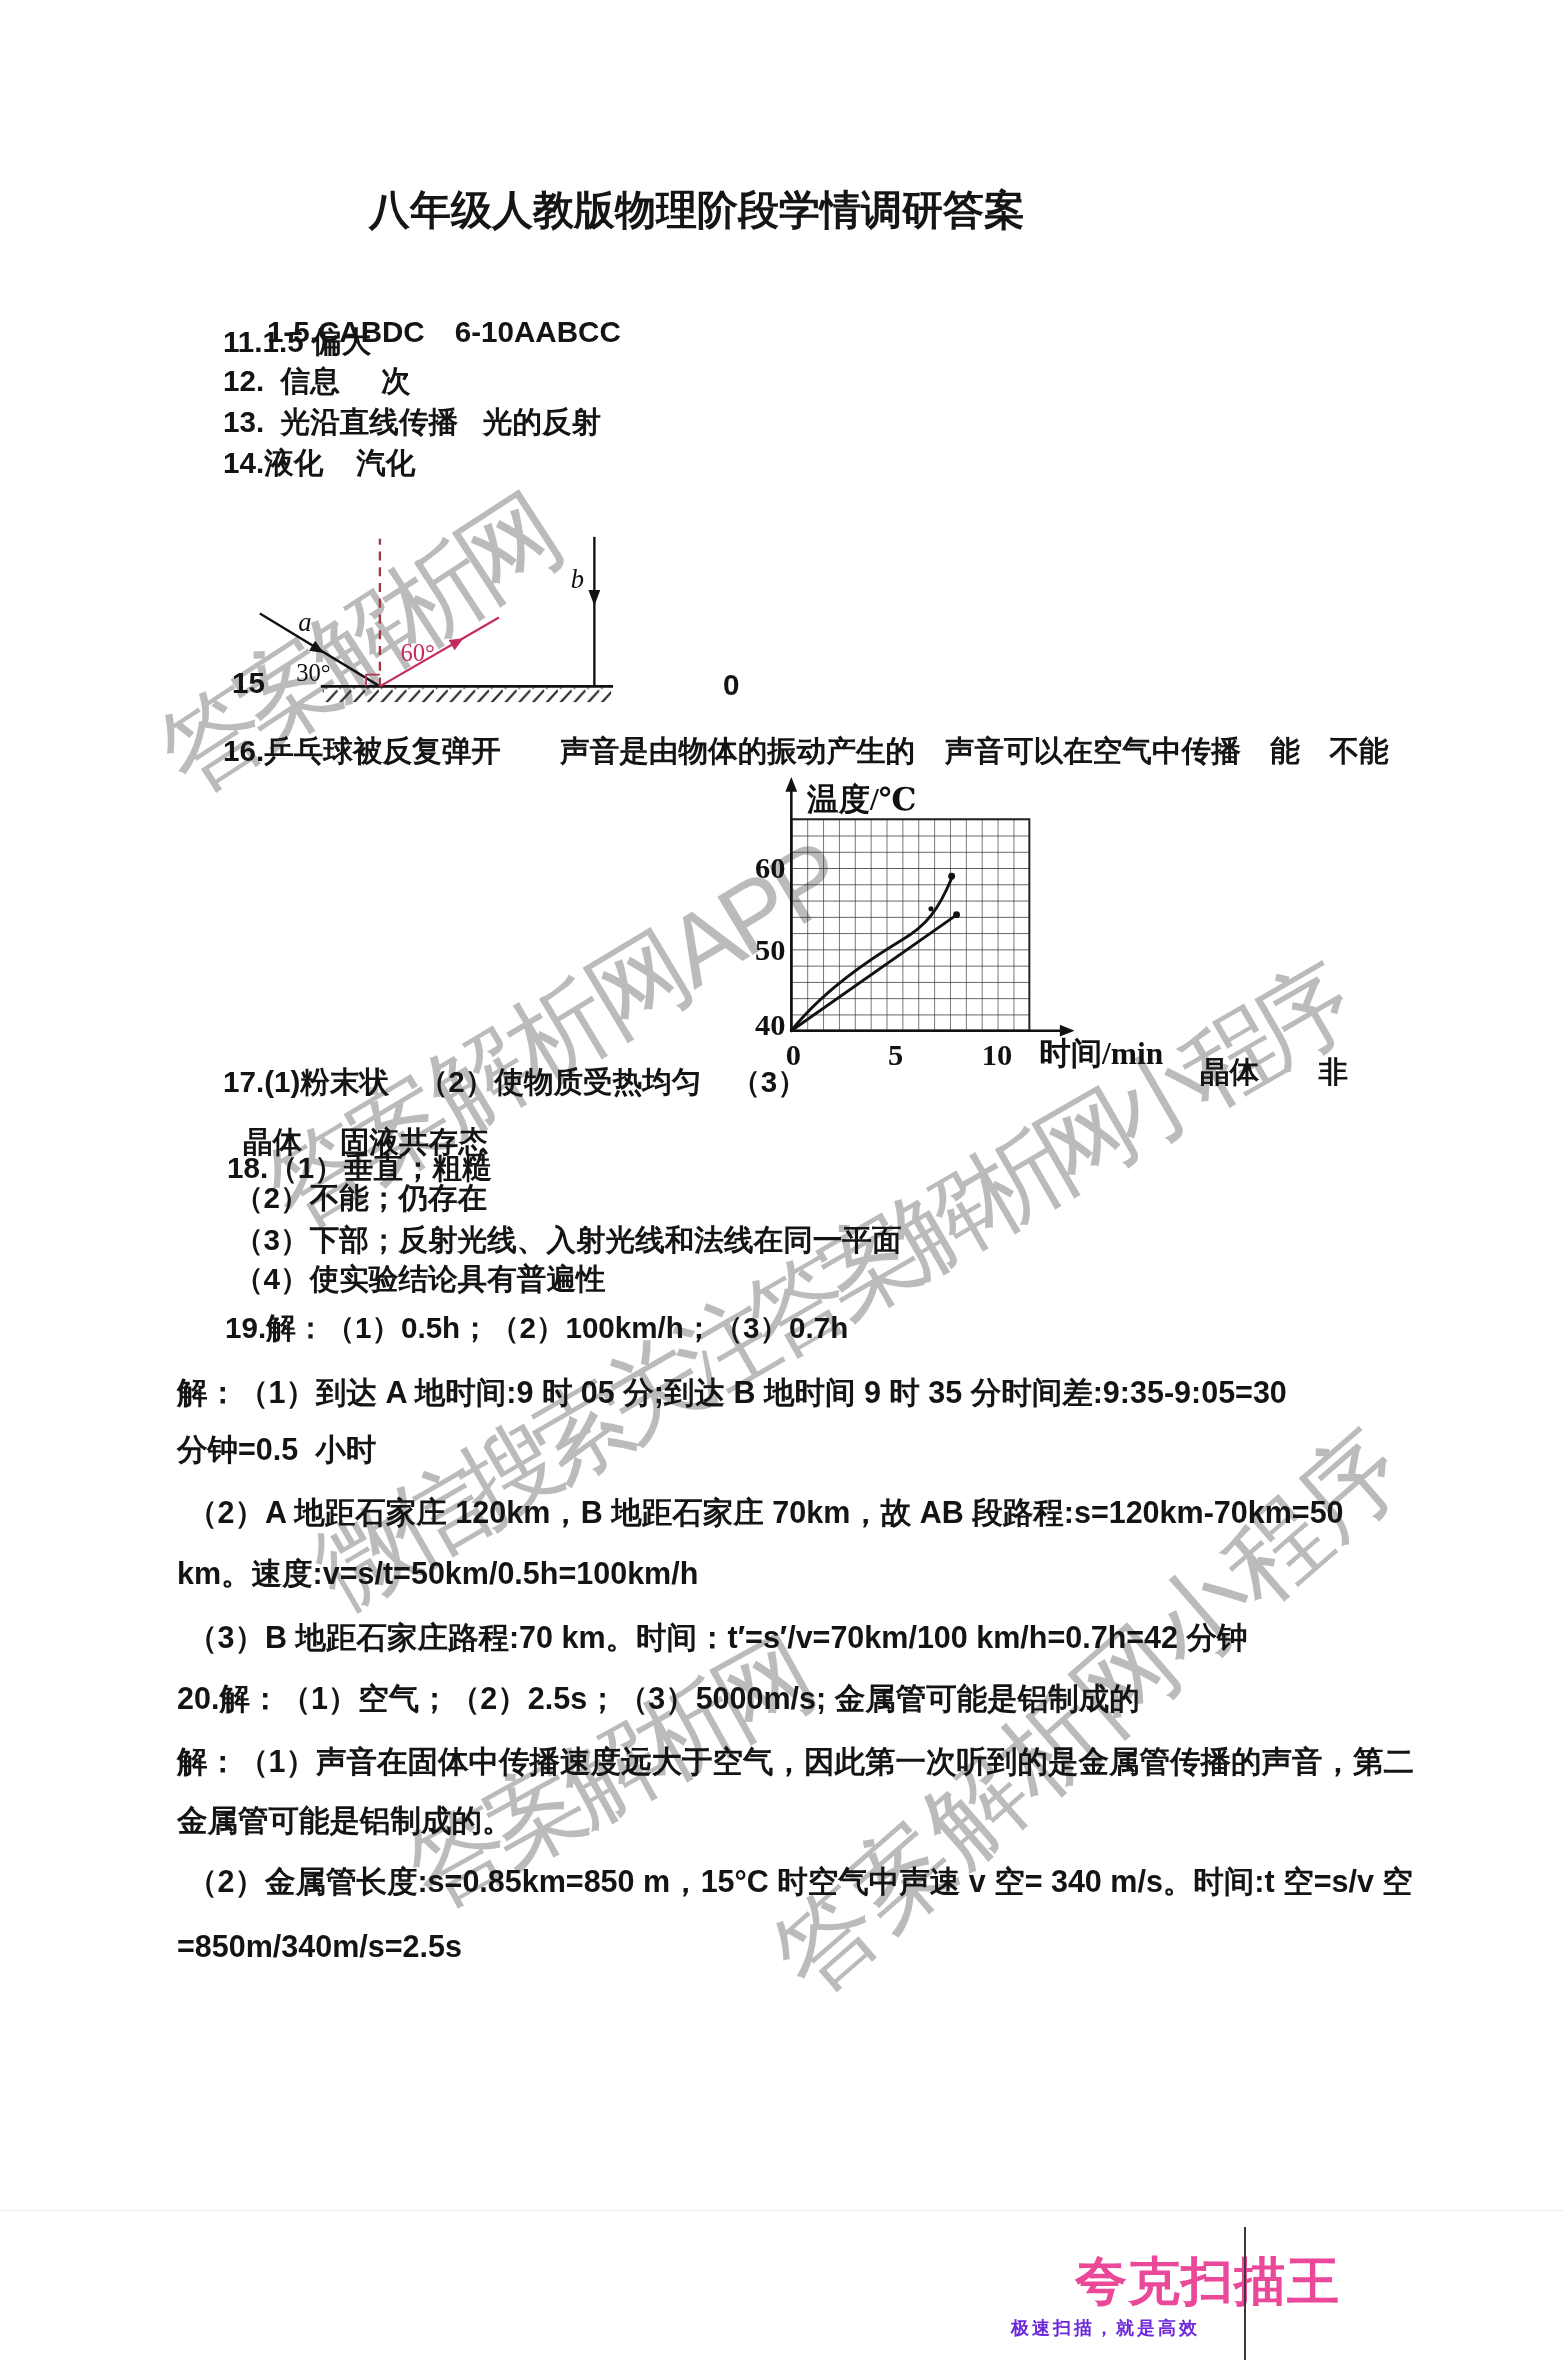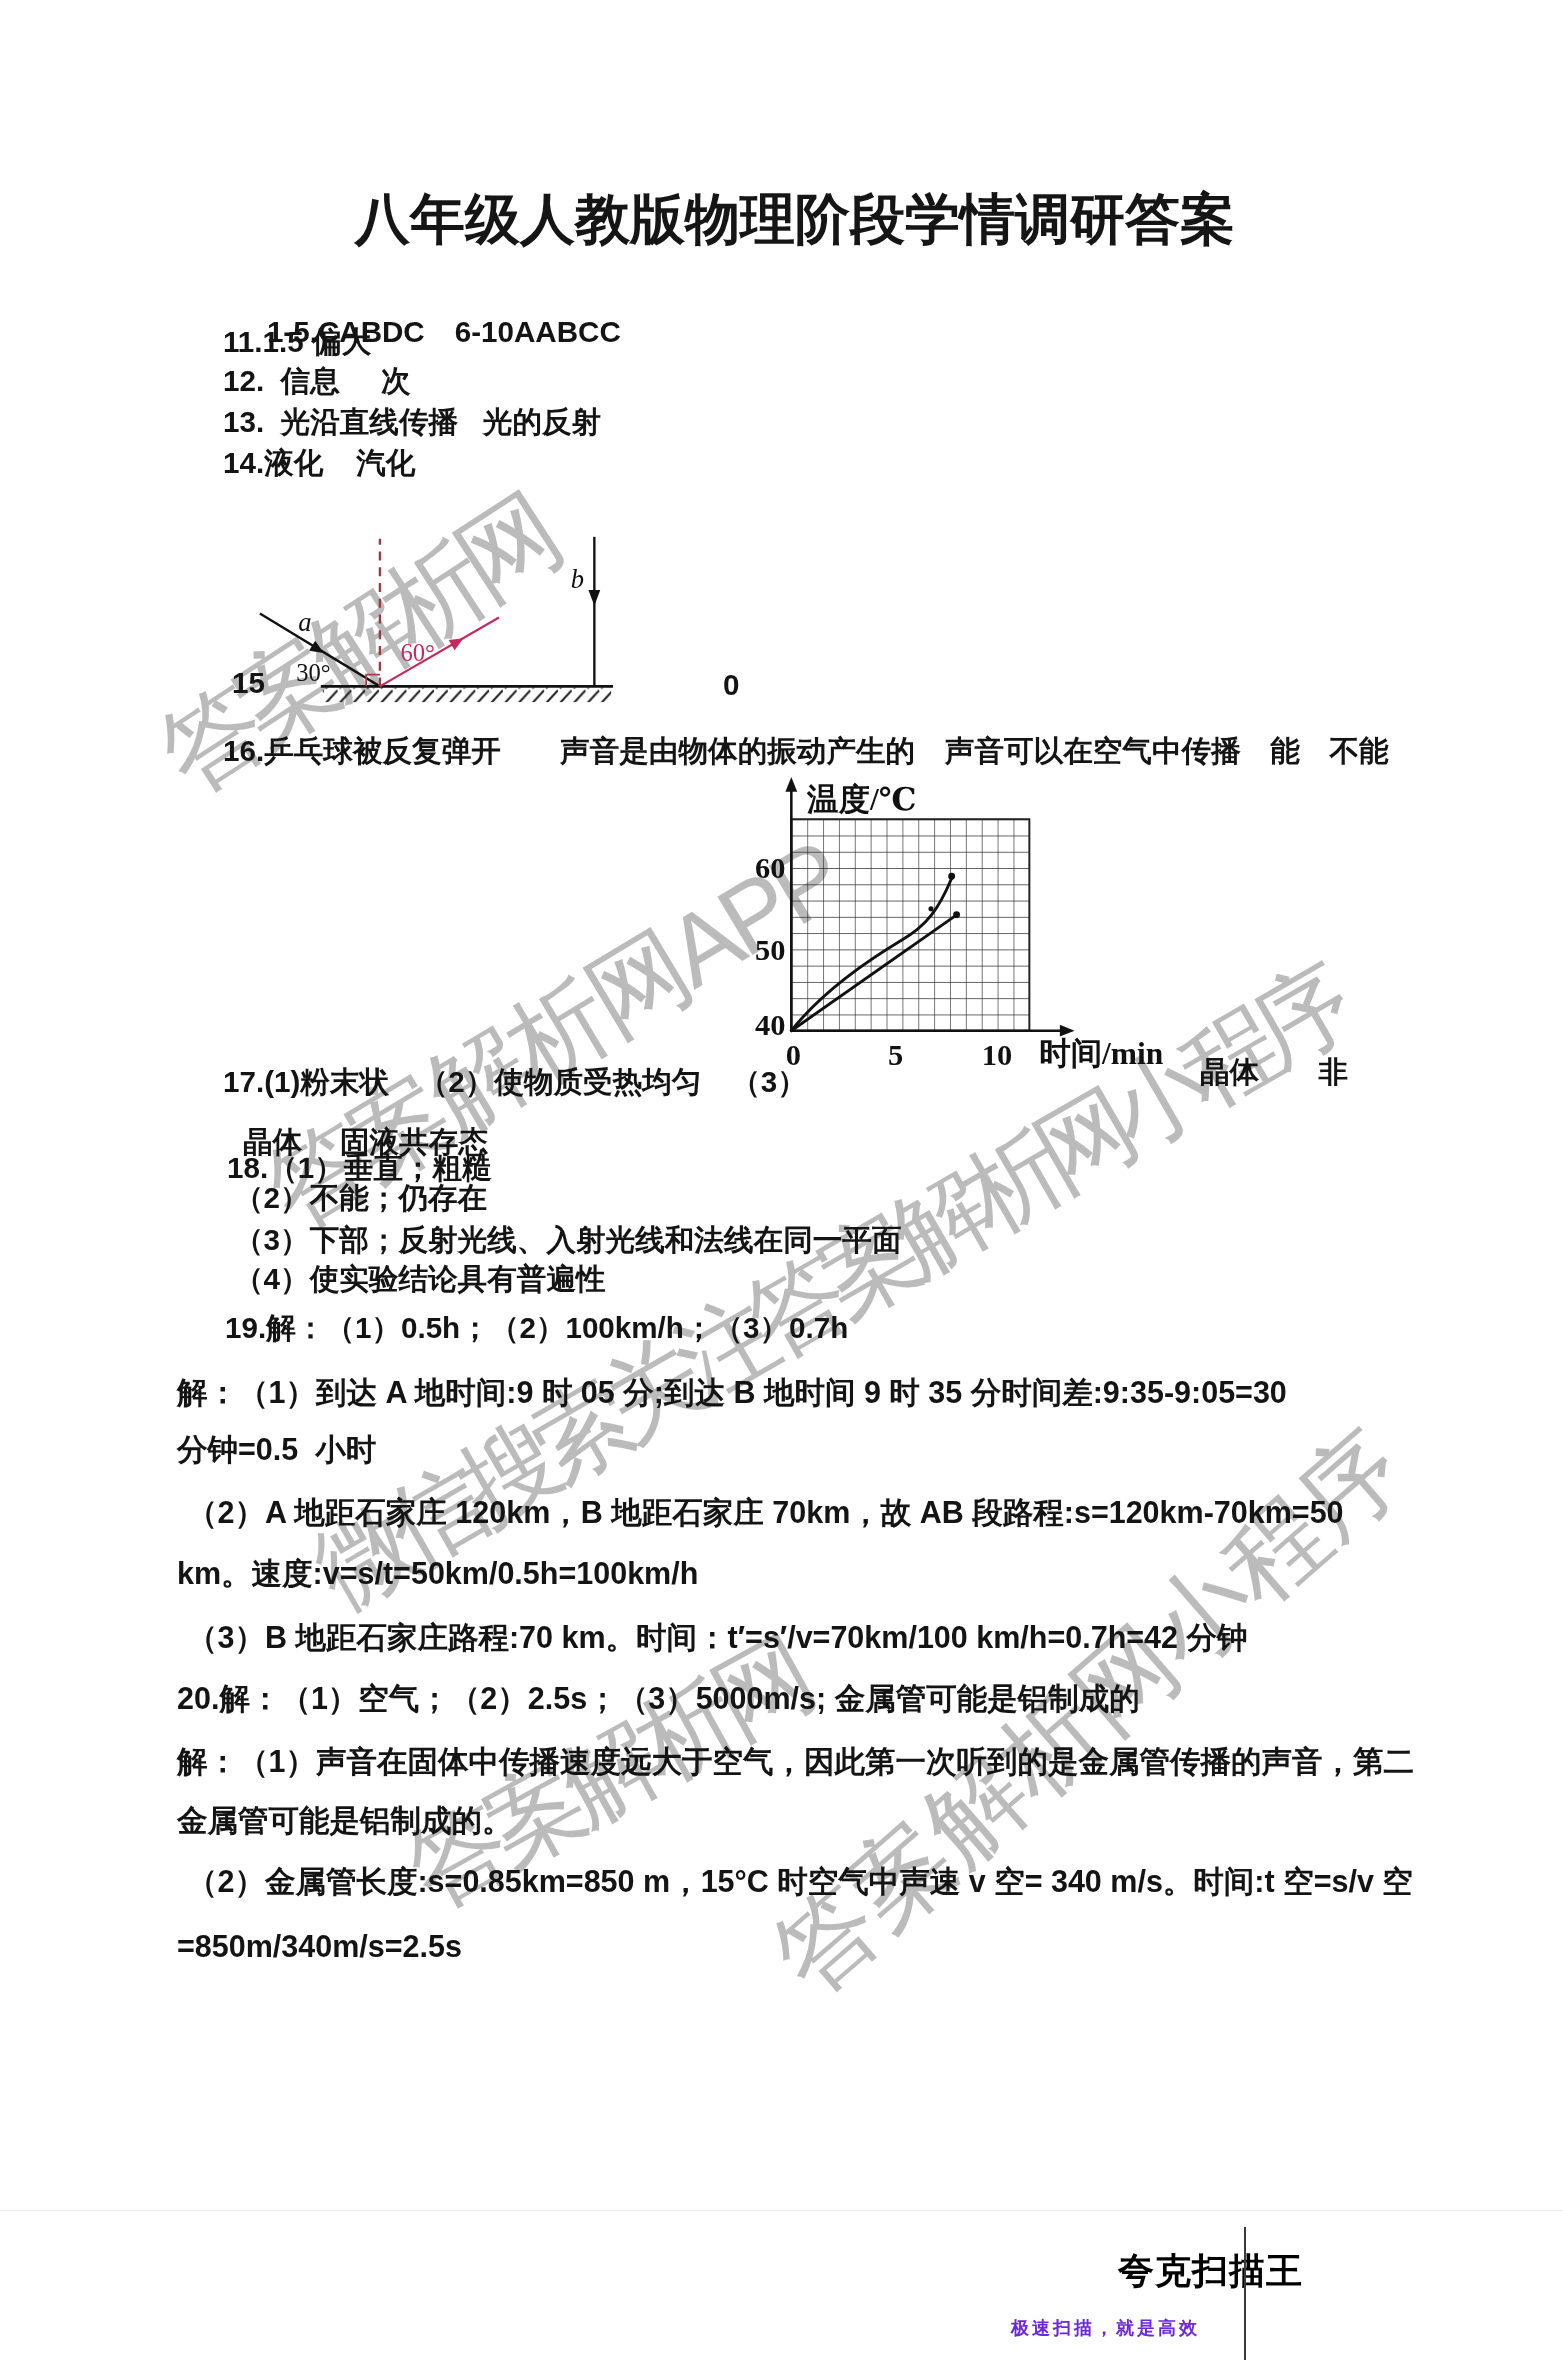--- a/index.html
+++ b/index.html
@@ -1,21 +1,21 @@
 <!DOCTYPE html>
 <html><head>
 <meta charset="utf-8">
 <style>
   html,body{margin:0;padding:0;background:#e9e9e9;}
   .page{
     position:relative;width:1563px;height:2380px;background:#ffffff;
     overflow:hidden;font-family:"Liberation Sans",sans-serif;color:#151515;
   }
   .title{
-    position:absolute;left:355px;top:183px;font-size:55px;font-weight:700;
+    position:absolute;left:369px;top:183px;font-size:41px;font-weight:700;
     white-space:pre;z-index:2;
   }
   .line{
     position:absolute;white-space:pre;font-size:29.6px;font-weight:700;
     color:#141414;z-index:2;
   }
   .para{font-weight:600;font-size:30.5px;}
   .gap2{display:inline-block;margin-left:30px;}
   .wm{
     position:absolute;color:#a2a2a2;opacity:.72;font-weight:500;white-space:pre;
@@ -26,22 +26,22 @@
   .wm3{left:292px;top:1525px;font-size:97px;letter-spacing:-13.8px;transform:rotate(-30deg);}
   .wm4{left:747px;top:1923px;font-size:99px;letter-spacing:0px;transform:rotate(-41deg);}
   .wm5{left:386px;top:1824px;font-size:97px;letter-spacing:-9.9px;transform:rotate(-29deg);}
   svg{position:absolute;z-index:2;overflow:visible;}
   .sv-serif{font-family:"Liberation Serif","DejaVu Serif",serif;}
   .footer{
     position:absolute;left:0;top:2210px;width:1563px;height:170px;
     background:#ffffff;border-top:1px solid #ececec;z-index:3;
   }
   .qk-name{
-    position:absolute;left:1118px;top:2247px;font-size:36px;font-weight:700;
-    color:#000000;letter-spacing:1px;white-space:pre;z-index:4;
+    position:absolute;left:1075px;top:2247px;font-size:52px;font-weight:700;
+    color:#ec4899;letter-spacing:1px;white-space:pre;z-index:4;
   }
   .qk-tag{
     position:absolute;left:1011px;top:2316px;font-size:18px;font-weight:600;
     color:#6d28d9;letter-spacing:3px;white-space:pre;z-index:4;
   }
   .divider{position:absolute;left:1244px;top:2227px;width:2px;height:133px;background:#3a3a3a;z-index:4;}
 </style>
 </head>
 <body>
 

